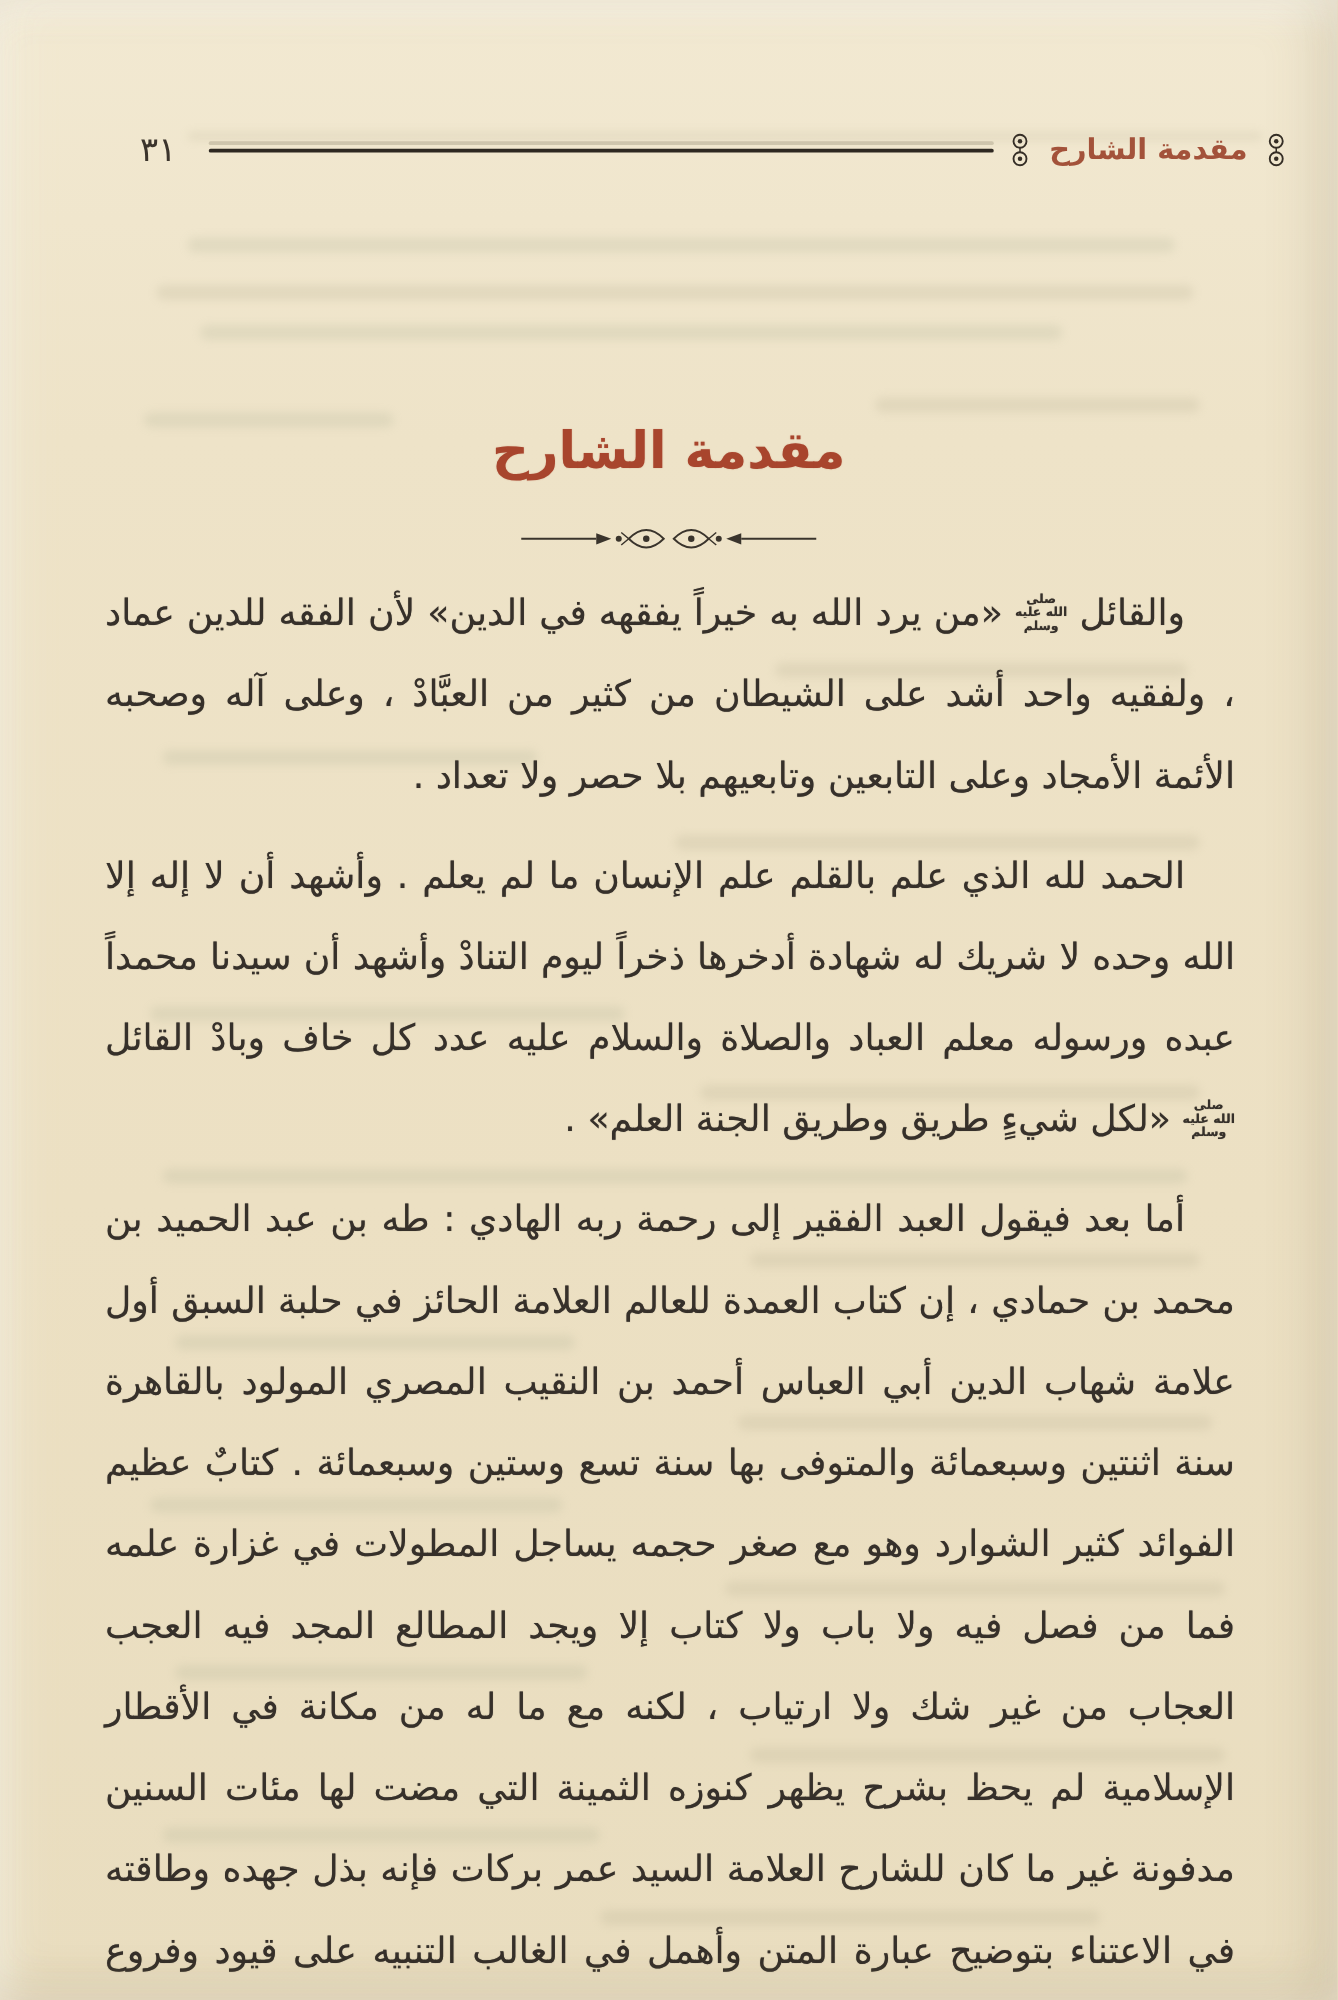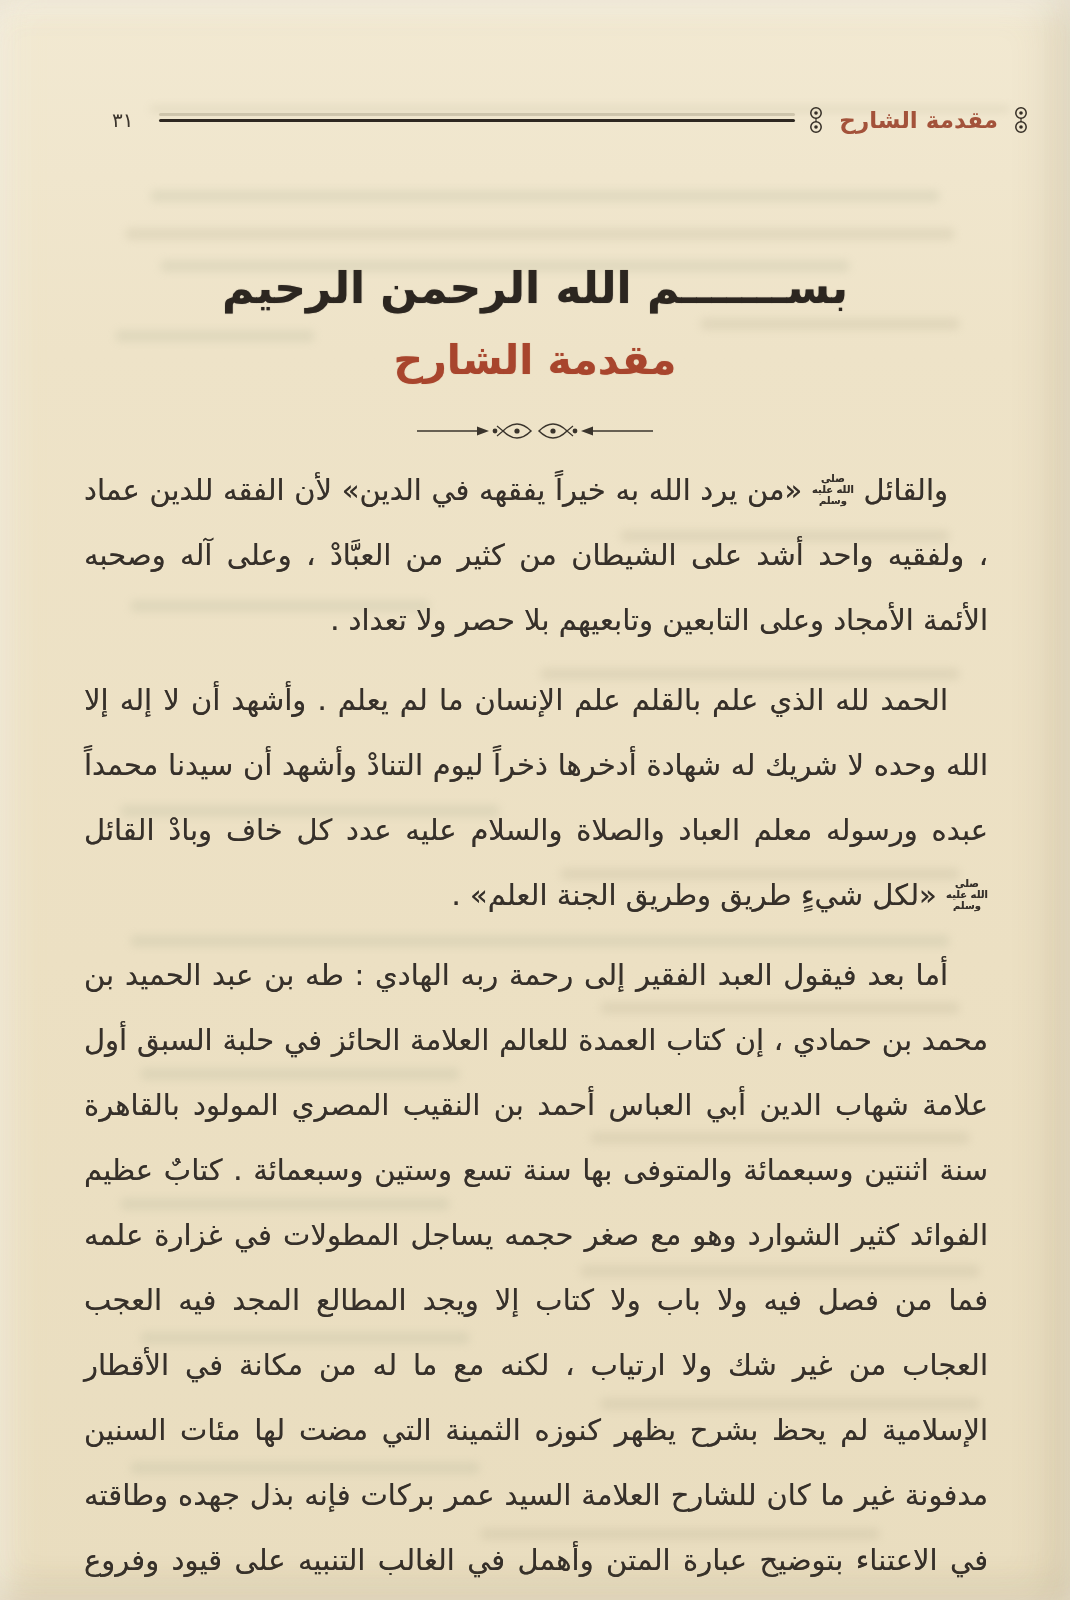--- a/index.html
+++ b/index.html
@@ -23,21 +23,21 @@
   .ghost{position:absolute;height:12px;border-radius:7px;
     background:#b2ab8d;opacity:.22;filter:blur(4px);pointer-events:none;}
   .ghost.green{background:#a6ab8e;opacity:.20;}
   
   .header{
     position:absolute;top:104px;left:0;right:0;
     display:flex;align-items:center;direction:ltr;
     padding:0 40px 0 112px;gap:12px;
   }
   .pagenum{
-    font-size:20px;color:#3b342c;letter-spacing:4px;line-height:1;
+    font-size:27px;color:#3b342c;letter-spacing:4px;line-height:1;
     padding-right:14px;
   }
   .rule{flex:1;height:3px;background:#2e2821;border-radius:2px;
     box-shadow:0 -6px 0 rgba(150,140,115,.35);}
   .runtitle{
     font-size:23px;font-weight:bold;color:#a3523a;line-height:1;
     white-space:nowrap;padding:0 2px;
   }
   .fleuron{display:block;}
   
@@ -110,21 +110,20 @@
       <g stroke="#352e26" fill="none" stroke-width="1.5">
         <circle cx="9" cy="9" r="5.2"></circle>
           <circle cx="9" cy="23" r="5.2"></circle>
         <path d="M9 14 L9 18" stroke-width="1.2"></path>
       </g>
       <circle cx="9" cy="9" r="1.8" fill="#352e26"></circle>
       <circle cx="9" cy="23" r="1.8" fill="#352e26"></circle>
     </svg>
   </div>
 
-  <div class="basmala" dir="rtl">بســـــــم الله الرحمن الرحيم</div>
 
   <div class="sectitle" dir="rtl">مقدمة الشارح</div>
 
   <div class="divider">
     <svg width="240" height="30" viewBox="0 0 240 30">
       <g stroke="#3a342c" fill="none" stroke-width="1.5">
         <line x1="2" y1="15" x2="62" y2="15"></line>
         <line x1="178" y1="15" x2="238" y2="15"></line>
         <path d="M88 15 Q102 1 116 15 Q102 29 88 15 Z"></path>
         <path d="M124 15 Q138 1 152 15 Q138 29 124 15 Z"></path>

